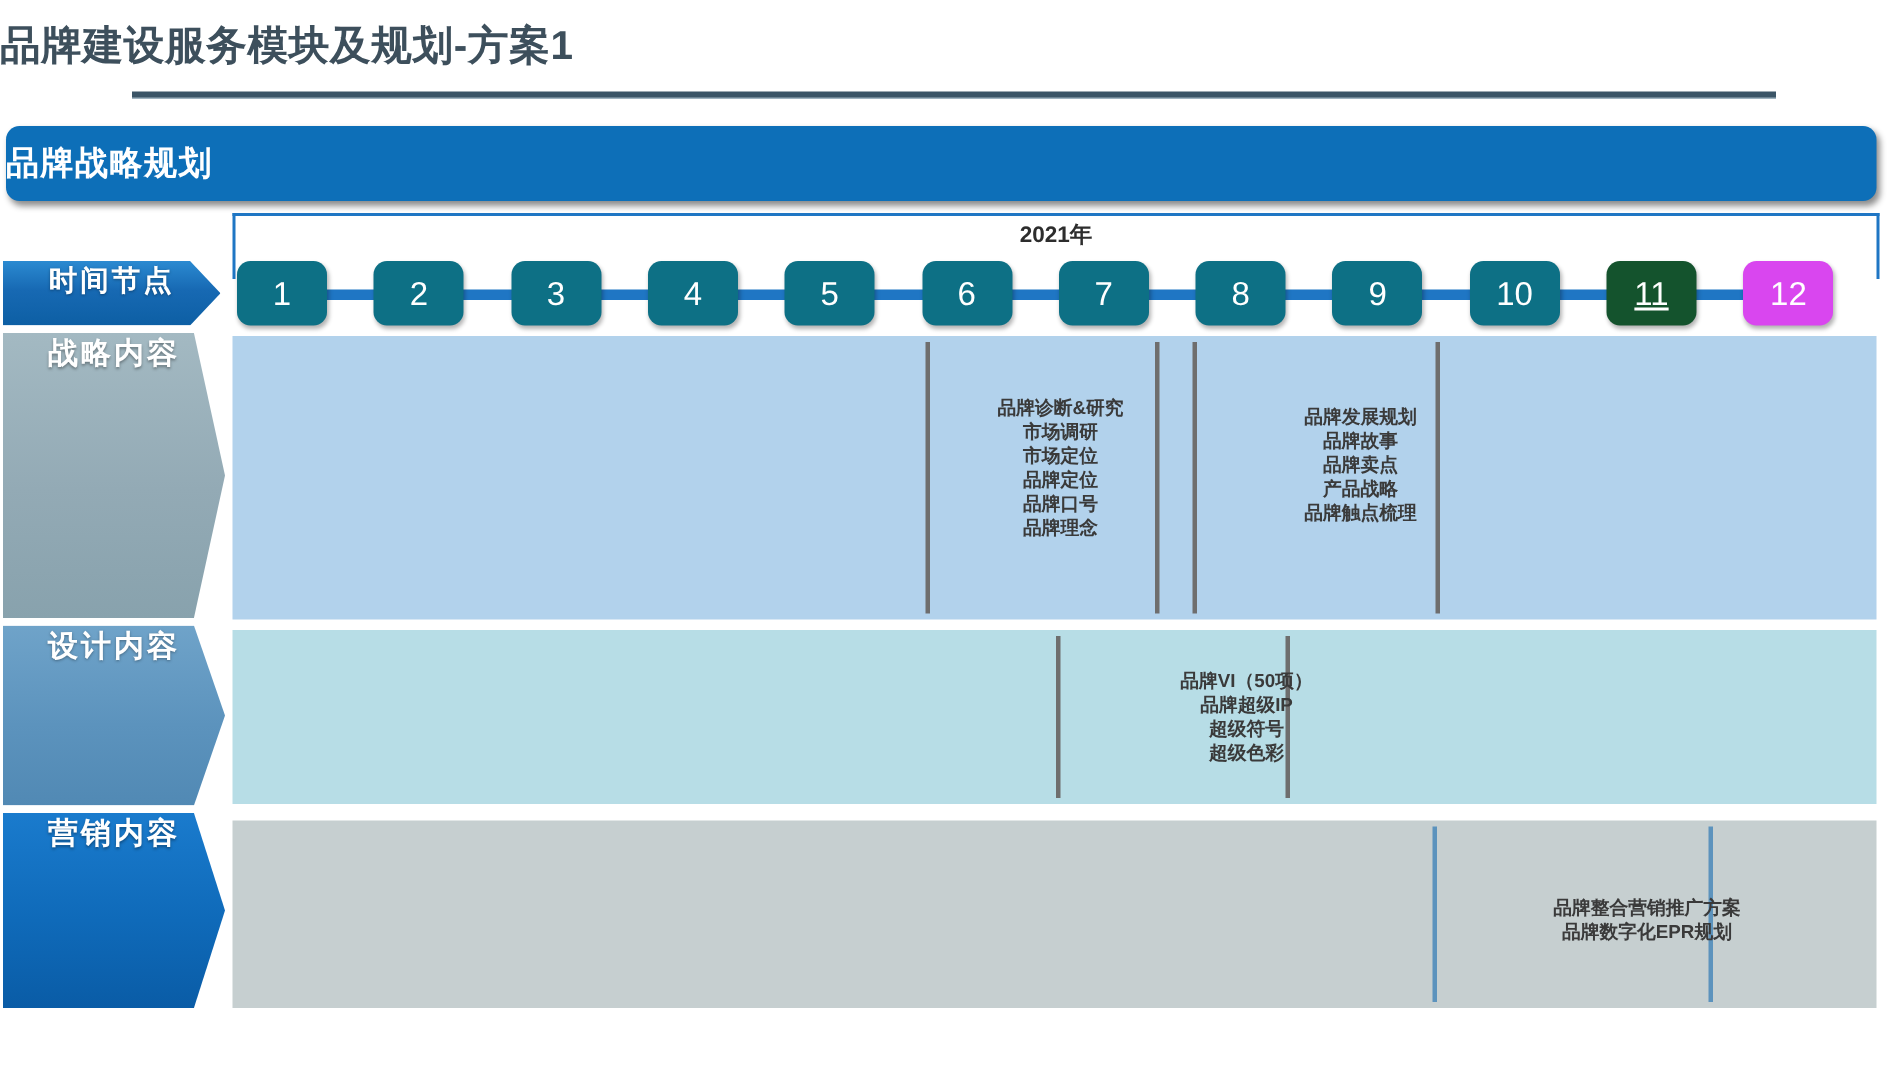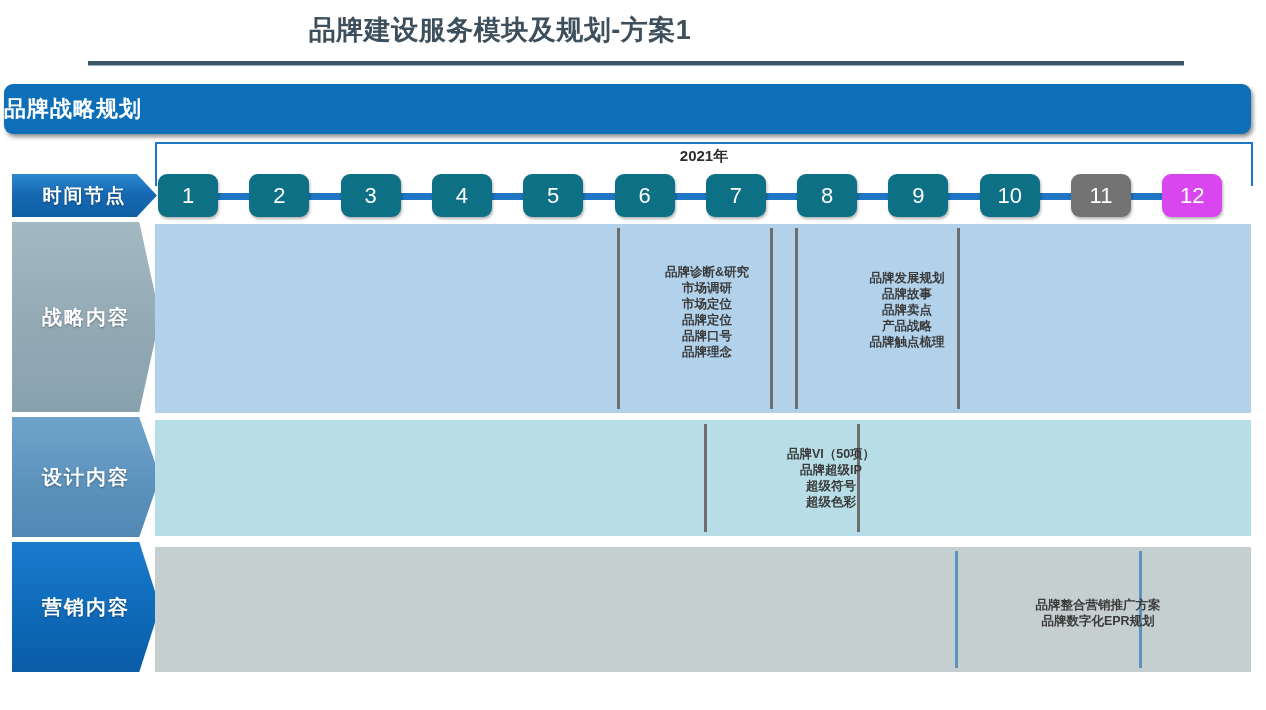--- a/index.html
+++ b/index.html
@@ -8,21 +8,20 @@
     background:#ffffff;
     font-family:"Liberation Sans","DejaVu Sans",sans-serif;
     overflow:hidden;
     position:relative;
   }
   .slide{position:absolute;left:0;top:0;width:1266px;height:710px;}
 
   
   .slide-title{
     position:absolute;left:0;top:12px;width:1000px;
-    text-align:center;
     font-size:27px;font-weight:bold;color:#3d4f5c;
     letter-spacing:0.5px;
     white-space:nowrap;
   }
   .title-rule{
     position:absolute;left:88px;top:61px;width:1096px;height:4px;
     background:#3b5567;
     border-bottom:1px solid #9fb3c0;
   }
 
@@ -47,22 +46,22 @@
   }
   .bracket-l{position:absolute;left:0;top:0;width:2px;height:44px;background:#1f76c4;}
   .bracket-r{position:absolute;right:0;top:0;width:2px;height:44px;background:#1f76c4;}
   .year-label{
     position:absolute;left:0;top:5px;width:1098px;text-align:center;
     font-size:15px;font-weight:bold;color:#2d2d2d;
   }
 
   
   .chev{
-    position:absolute;left:12px;
-    display:flex;align-items:center;justify-content:center;
+    position:absolute;left:2px;
+    display:flex;justify-content:center;
     color:#ffffff;font-weight:bold;
     -webkit-clip-path:polygon(0 0,86% 0,100% 50%,86% 100%,0 100%);
     clip-path:polygon(0 0,86% 0,100% 50%,86% 100%,0 100%);
     text-shadow:0 1px 2px rgba(0,0,0,0.35);
   }
   .chev-time{
     top:174px;width:145px;height:43px;
     background:linear-gradient(to bottom,#2b8ad1 0%,#1769b3 45%,#0d5fa4 100%);
     font-size:19px;letter-spacing:2px;
   }
@@ -179,21 +178,21 @@
         </div>
         <div class="tl-node" style="left: 642.1px; background: rgb(13, 112, 133);">
           <span>8</span>
         </div>
         <div class="tl-node" style="left: 733.4px; background: rgb(13, 112, 133);">
           <span>9</span>
         </div>
         <div class="tl-node" style="left: 824.7px; background: rgb(13, 112, 133);">
           <span>10</span>
         </div>
-        <div class="tl-node" style="left: 916px; background: #737373;">
+        <div class="tl-node" style="left: 916px; background: #14532d; text-decoration: underline;">
           <span>11</span>
         </div>
         <div class="tl-node" style="left: 1007.3px; background: #d946ef;">
           <span>12</span>
         </div>
       </div>
   </div>
 
   <div class="row row-strategy">
     <div class="divider" style="left:462px"></div>

